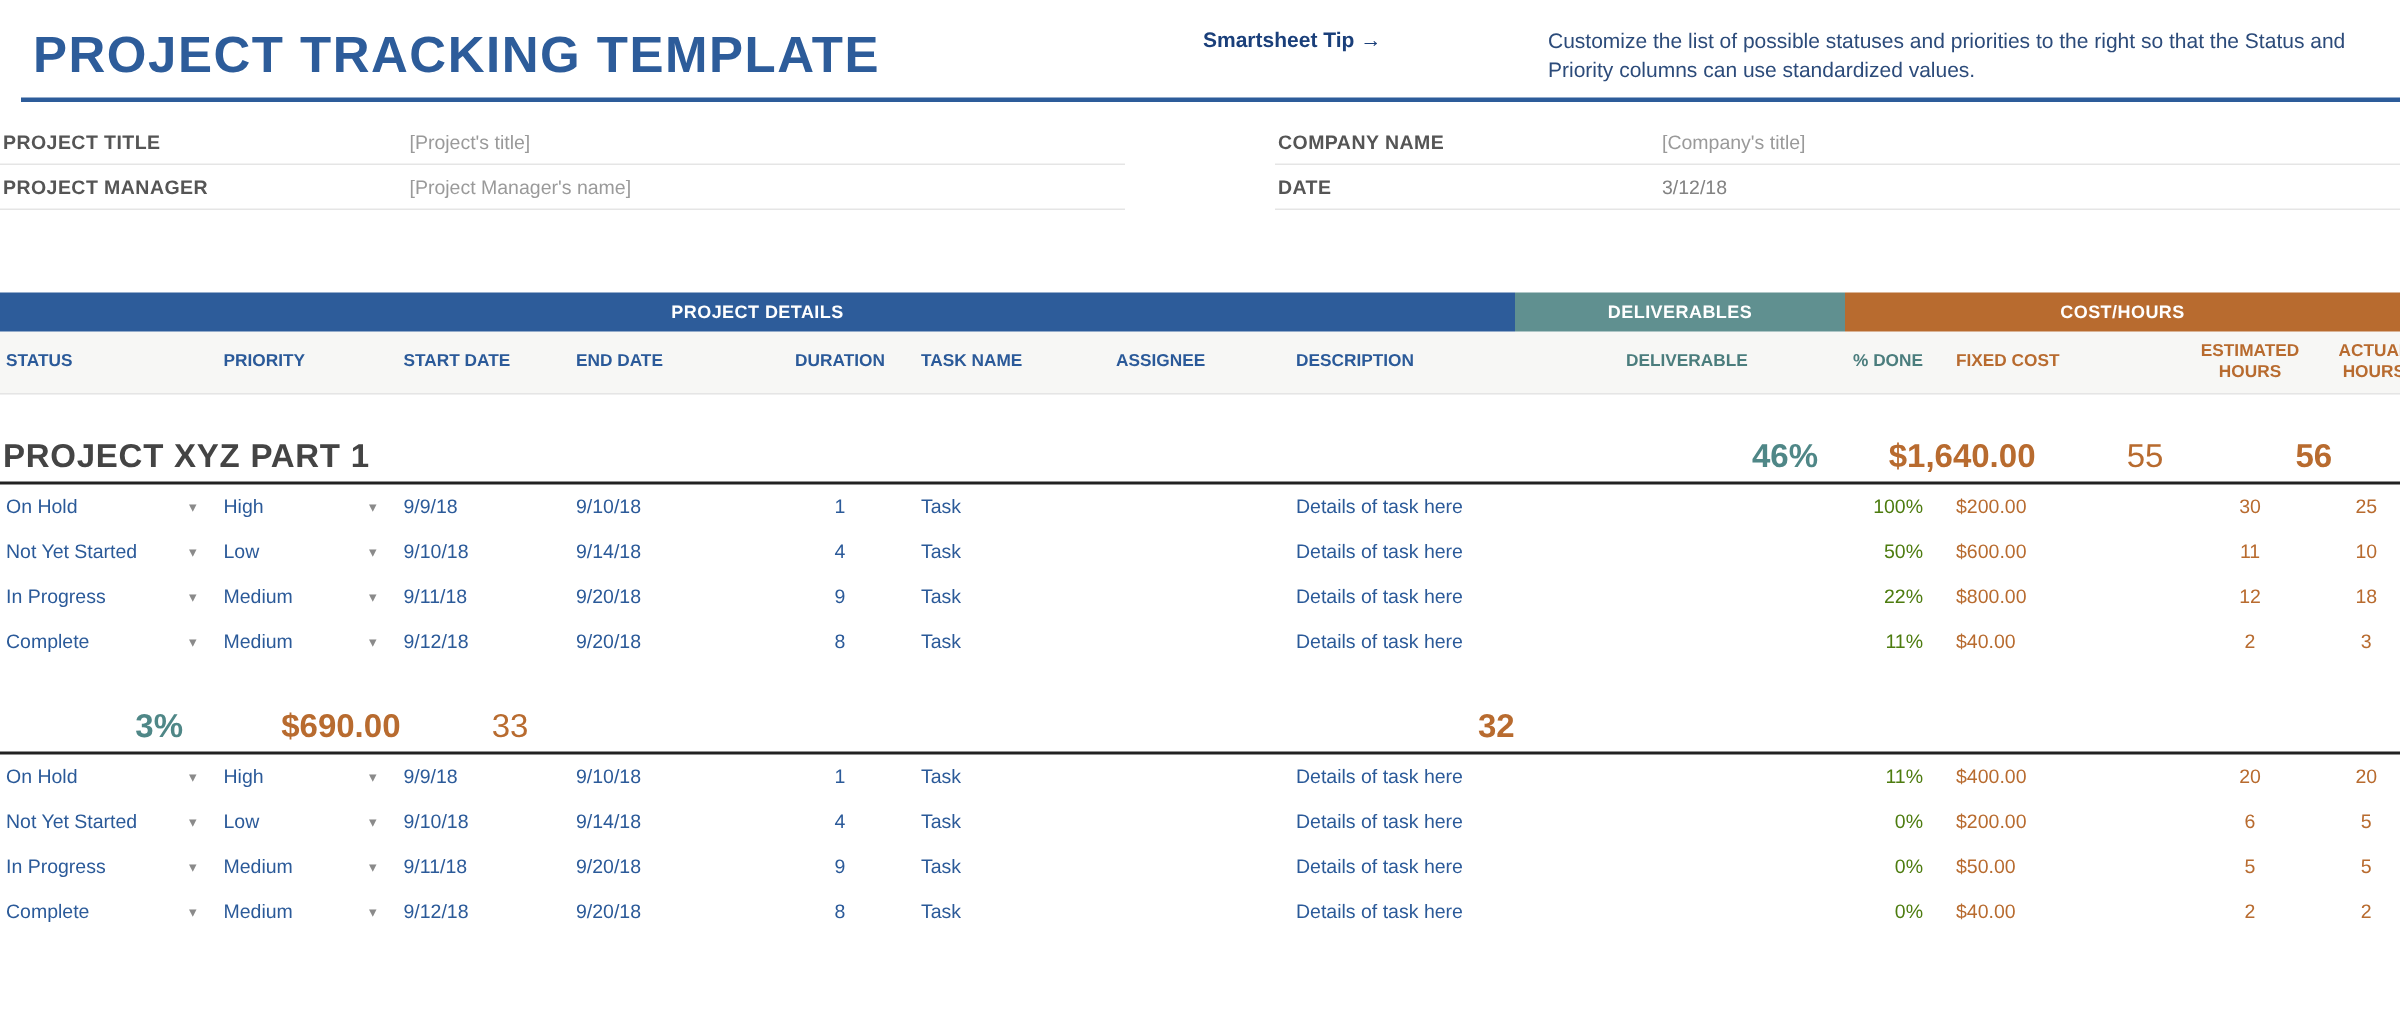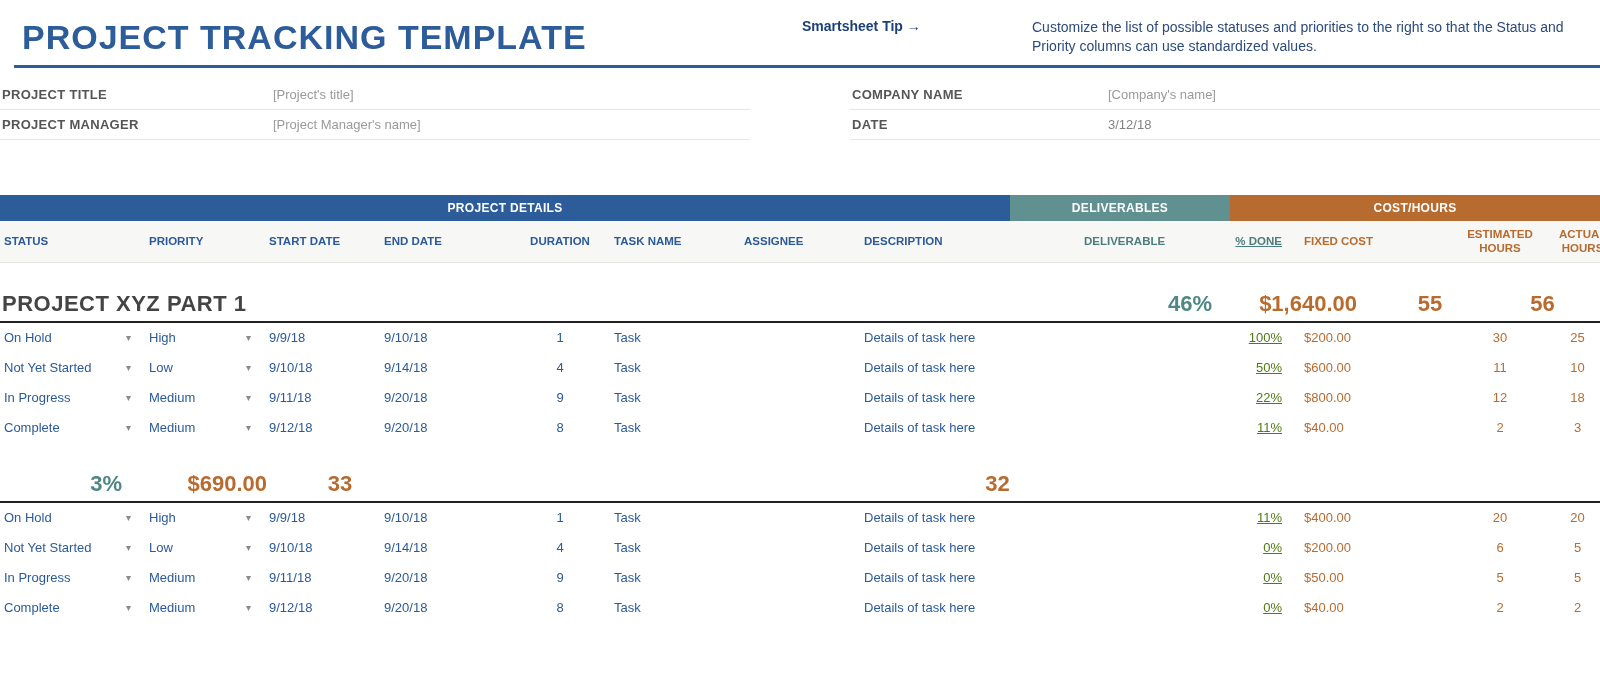--- a/index.html
+++ b/index.html
@@ -41,33 +41,33 @@
   
   .c-status{flex:0 0 145px;text-align:left;padding-left:4px!important;}
   .c-priority{flex:0 0 120px;text-align:left;}
   .c-start{flex:0 0 115px;text-align:left;}
   .c-end{flex:0 0 130px;text-align:left;}
   .c-dur{flex:0 0 100px;}
   .c-task{flex:0 0 130px;text-align:left;}
   .c-assignee{flex:0 0 120px;text-align:left;}
   .c-desc{flex:0 0 220px;text-align:left;}
   .c-deliv{flex:0 0 110px;text-align:left;}
-  .c-done{flex:0 0 110px;text-align:right;padding-right:18px!important;text-decoration:underline;}
+  .c-done{flex:0 0 110px;text-align:right;padding-right:18px!important;}
   .c-cost{flex:0 0 145px;text-align:left;padding-right:18px!important;}
   .c-est{flex:0 0 110px;text-align:center;}
   .c-act{flex:1;text-align:center;}
   .cols .blue{color:#2b5a99;}
   .cols .teal{color:#4b7d7d;}
   .cols .orange{color:#b86b2f;}
   
   .sect{display:flex;align-items:flex-end;margin-top:26px;border-bottom:2px solid #222;padding:2px 0 4px 0;}
   .sect-title{flex:0 0 1090px;font-size:22px;font-weight:900;color:#444;letter-spacing:0.5px;padding-left:2px;}
   .sect-done{flex:0 0 140px;text-align:right;font-size:22px;font-weight:900;color:#4f8787;padding-right:18px;}
   .sect-cost{flex:0 0 145px;text-align:right;font-size:22px;font-weight:900;color:var(--orange);padding-right:18px;}
-  .sect-est{flex:0 0 110px;text-align:center;font-size:22px;font-weight:700;color:var(--orange);}
+  .sect-est{flex:0 0 110px;text-align:center;font-size:22px;font-weight:400;color:var(--orange);}
   .sect-act{flex:1;text-align:center;font-size:22px;font-weight:900;color:var(--orange);}
   
   .row{display:flex;align-items:center;border-bottom:0;min-height:30px;font-size:13px;color:#666;}
   .row .c{padding:4px 4px;}
   .row .blue{color:#2b5a99;}
   .row .teal{color:#4d7c0f;}
   .row .orange{color:#b86b2f;}
   .dd{display:inline-flex;align-items:center;gap:8px;width:100%;}
   .dd .caret{color:#8a8a8a;font-size:10px;}
   .dd .val{color:#2b5a99;}
@@ -91,21 +91,21 @@
         <div class="meta-val ph">[Project's title]</div>
       </div>
       <div class="meta-row">
         <div class="meta-label">PROJECT MANAGER</div>
         <div class="meta-val ph">[Project Manager's name]</div>
       </div>
     </div>
     <div class="meta-col right">
       <div class="meta-row">
         <div class="meta-label">COMPANY NAME</div>
-        <div class="meta-val ph">[Company's name]</div>
+        <div class="meta-val ph">[Company's title]</div>
       </div>
       <div class="meta-row">
         <div class="meta-label">DATE</div>
         <div class="meta-val">3/12/18</div>
       </div>
     </div>
   </div>
 
   <div class="spacer"></div>
 

